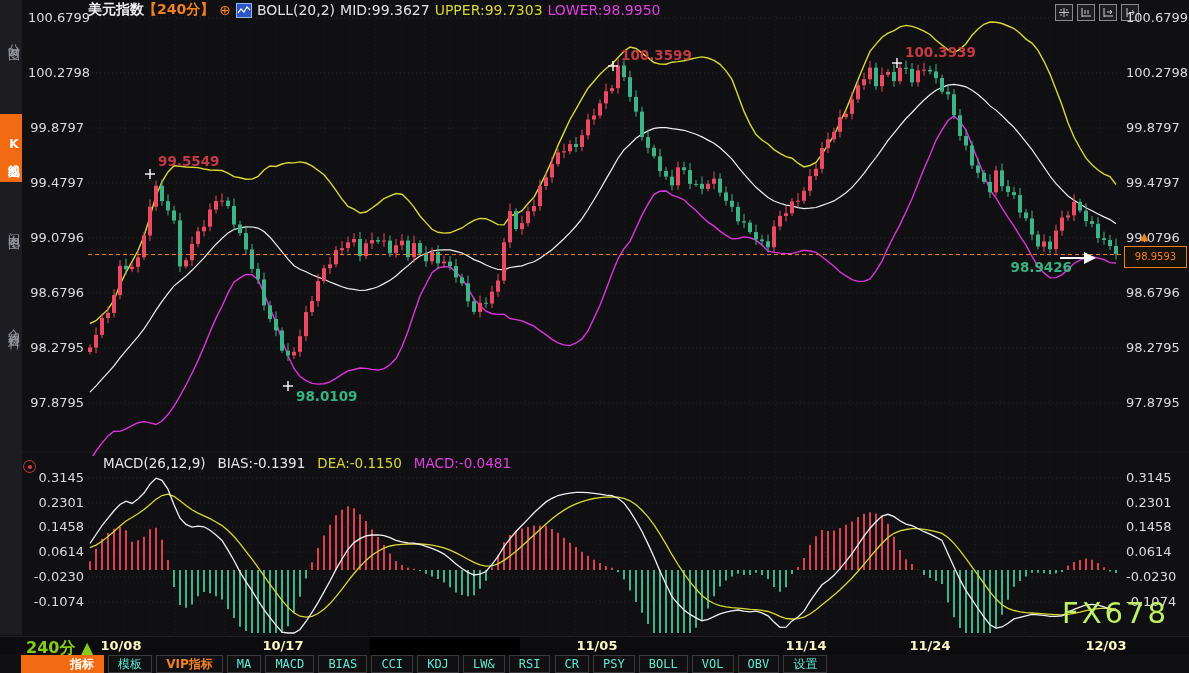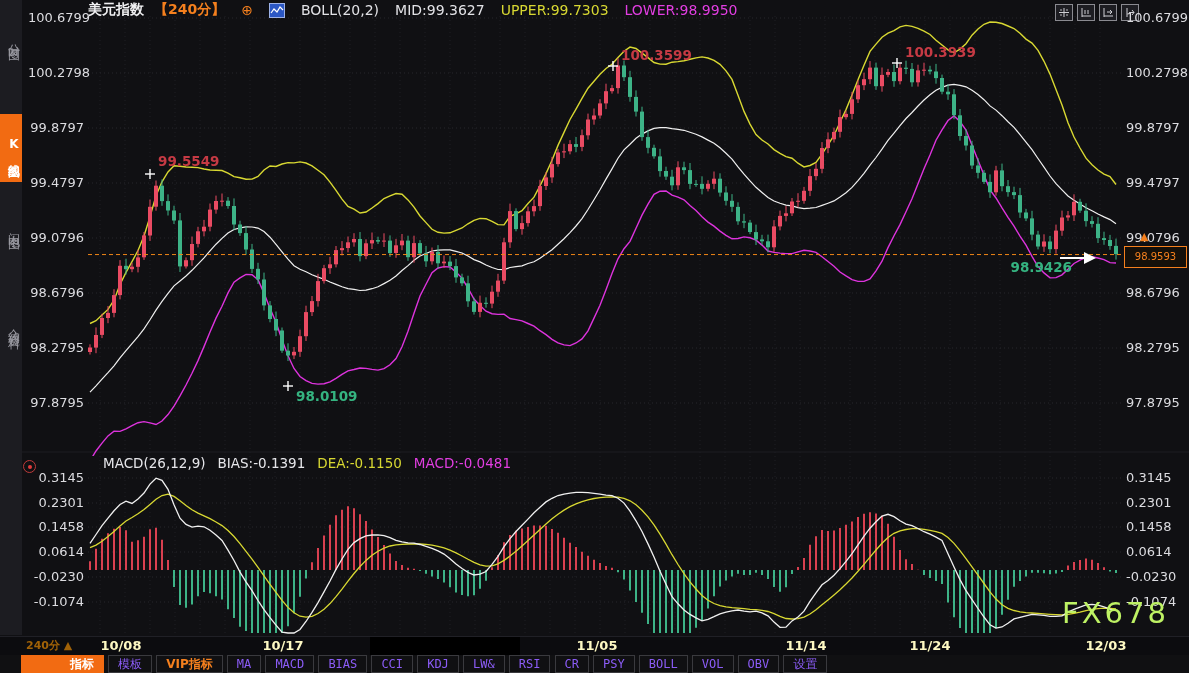--- a/index.html
+++ b/index.html
@@ -4,21 +4,21 @@
 <style>
   html,body{margin:0;padding:0;background:#000;}
   #app{position:relative;width:1189px;height:673px;background:#101013;overflow:hidden;
        font-family:"DejaVu Sans","Liberation Sans",sans-serif;}
   
   #sidebar{position:absolute;left:0;top:0;width:22px;height:635px;background:#1c1c21;}
   .side-tab{position:absolute;left:0;width:22px;writing-mode:vertical-rl;text-orientation:upright;
             letter-spacing:3px;font-size:12px;color:#9a9aa2;text-align:center;cursor:pointer;}
   .side-tab.active{background:#f26b12;color:#ffffff;font-weight:bold;}
   
-  #hdr{position:absolute;left:88px;top:2px;height:16px;display:flex;gap:16px;align-items:center;
+  #hdr{position:absolute;left:88px;top:2px;height:16px;display:flex;gap:5px;align-items:center;
        font-size:14px;color:#e2e2e6;white-space:nowrap;text-align:center;}
   .hdr-sym{font-weight:bold;color:#f0f0f2;}
   .hdr-period{color:#f5801e;font-weight:bold;}
   .hdr-plus{color:#f5801e;font-size:14px;}
   .hdr-mini{width:14px;height:13px;background:#2b57c4;border:1px solid #9db2e8;display:inline-block;position:relative;}
   .hdr-mini svg{position:absolute;left:0;top:0;}
   .c-upper{color:#d8d832;}
   .c-lower{color:#e23ee2;}
   
   #winctl{position:absolute;left:1055px;top:4px;display:flex;gap:4px;}
@@ -30,32 +30,32 @@
   .ax-right{left:1126px;width:60px;text-align:left;}
   
   #macdhdr{position:absolute;left:103px;top:455px;display:flex;gap:12px;font-size:13.5px;color:#e6e6ea;white-space:nowrap;}
   .m-dea{color:#d8d832;}
   .m-macd{color:#e23ee2;}
   #recdot{position:absolute;left:23px;top:460px;width:11px;height:11px;border:1px solid #c03a3a;
           border-radius:50%;display:flex;align-items:center;justify-content:center;}
   #recdot i{width:4px;height:4px;border-radius:50%;background:#e03b3b;display:block;}
   
   #statusrow{position:absolute;left:0;top:636px;width:1189px;height:19px;background:#0c0c0f;border-top:1px solid #202026;}
-  #periodlbl{position:absolute;left:26px;top:1px;color:#a16207;font-weight:bold;font-size:11px;}
+  #periodlbl{position:absolute;left:26px;top:1px;color:#84cc16;font-weight:bold;font-size:16px;}
   .datelab{position:absolute;top:1px;transform:translateX(-50%);font-size:13px;font-weight:bold;color:#fef9c3;}
   #xscroll{position:absolute;left:370px;top:0px;width:150px;height:18px;background:#000;}
   #watermark{position:absolute;left:1062px;top:596px;font-size:29px;letter-spacing:3px;color:#bef264;z-index:5;}
   
   #pricebox{position:absolute;left:1124px;top:246px;width:61px;height:20px;border:1px solid #f5801e;
             background:#15100a;color:#f5801e;font-size:10px;line-height:20px;text-align:center;}
   #pricemarker{position:absolute;left:1140px;top:230px;color:#f5801e;font-size:11px;}
   
   #toolbar{position:absolute;left:0;top:655px;width:1189px;height:18px;background:#101012;padding-left:21px;box-sizing:border-box;white-space:nowrap;}
   .tb{display:inline-block;height:16px;line-height:16px;border:1px solid #3a3a3e;margin-right:-1px;
-      padding:0 9px;font-size:12px;color:#8b5cf6;cursor:pointer;background:#101012;vertical-align:top;}
+      padding:0 9px;font-size:12px;color:#5eead4;cursor:pointer;background:#101012;vertical-align:top;}
   .tb.latin{font-family:"DejaVu Sans Mono","Liberation Mono",monospace;}
   .tb.active{background:#f26b12;color:#fff;border-color:#f26b12;font-weight:bold;padding-left:48px;}
   .tb.vip{color:#f5801e;font-weight:bold;}
   svg text{font-family:"DejaVu Sans","Liberation Sans",sans-serif;}
 </style>
 </head>
 <body>
 
 <div id="app">
 

